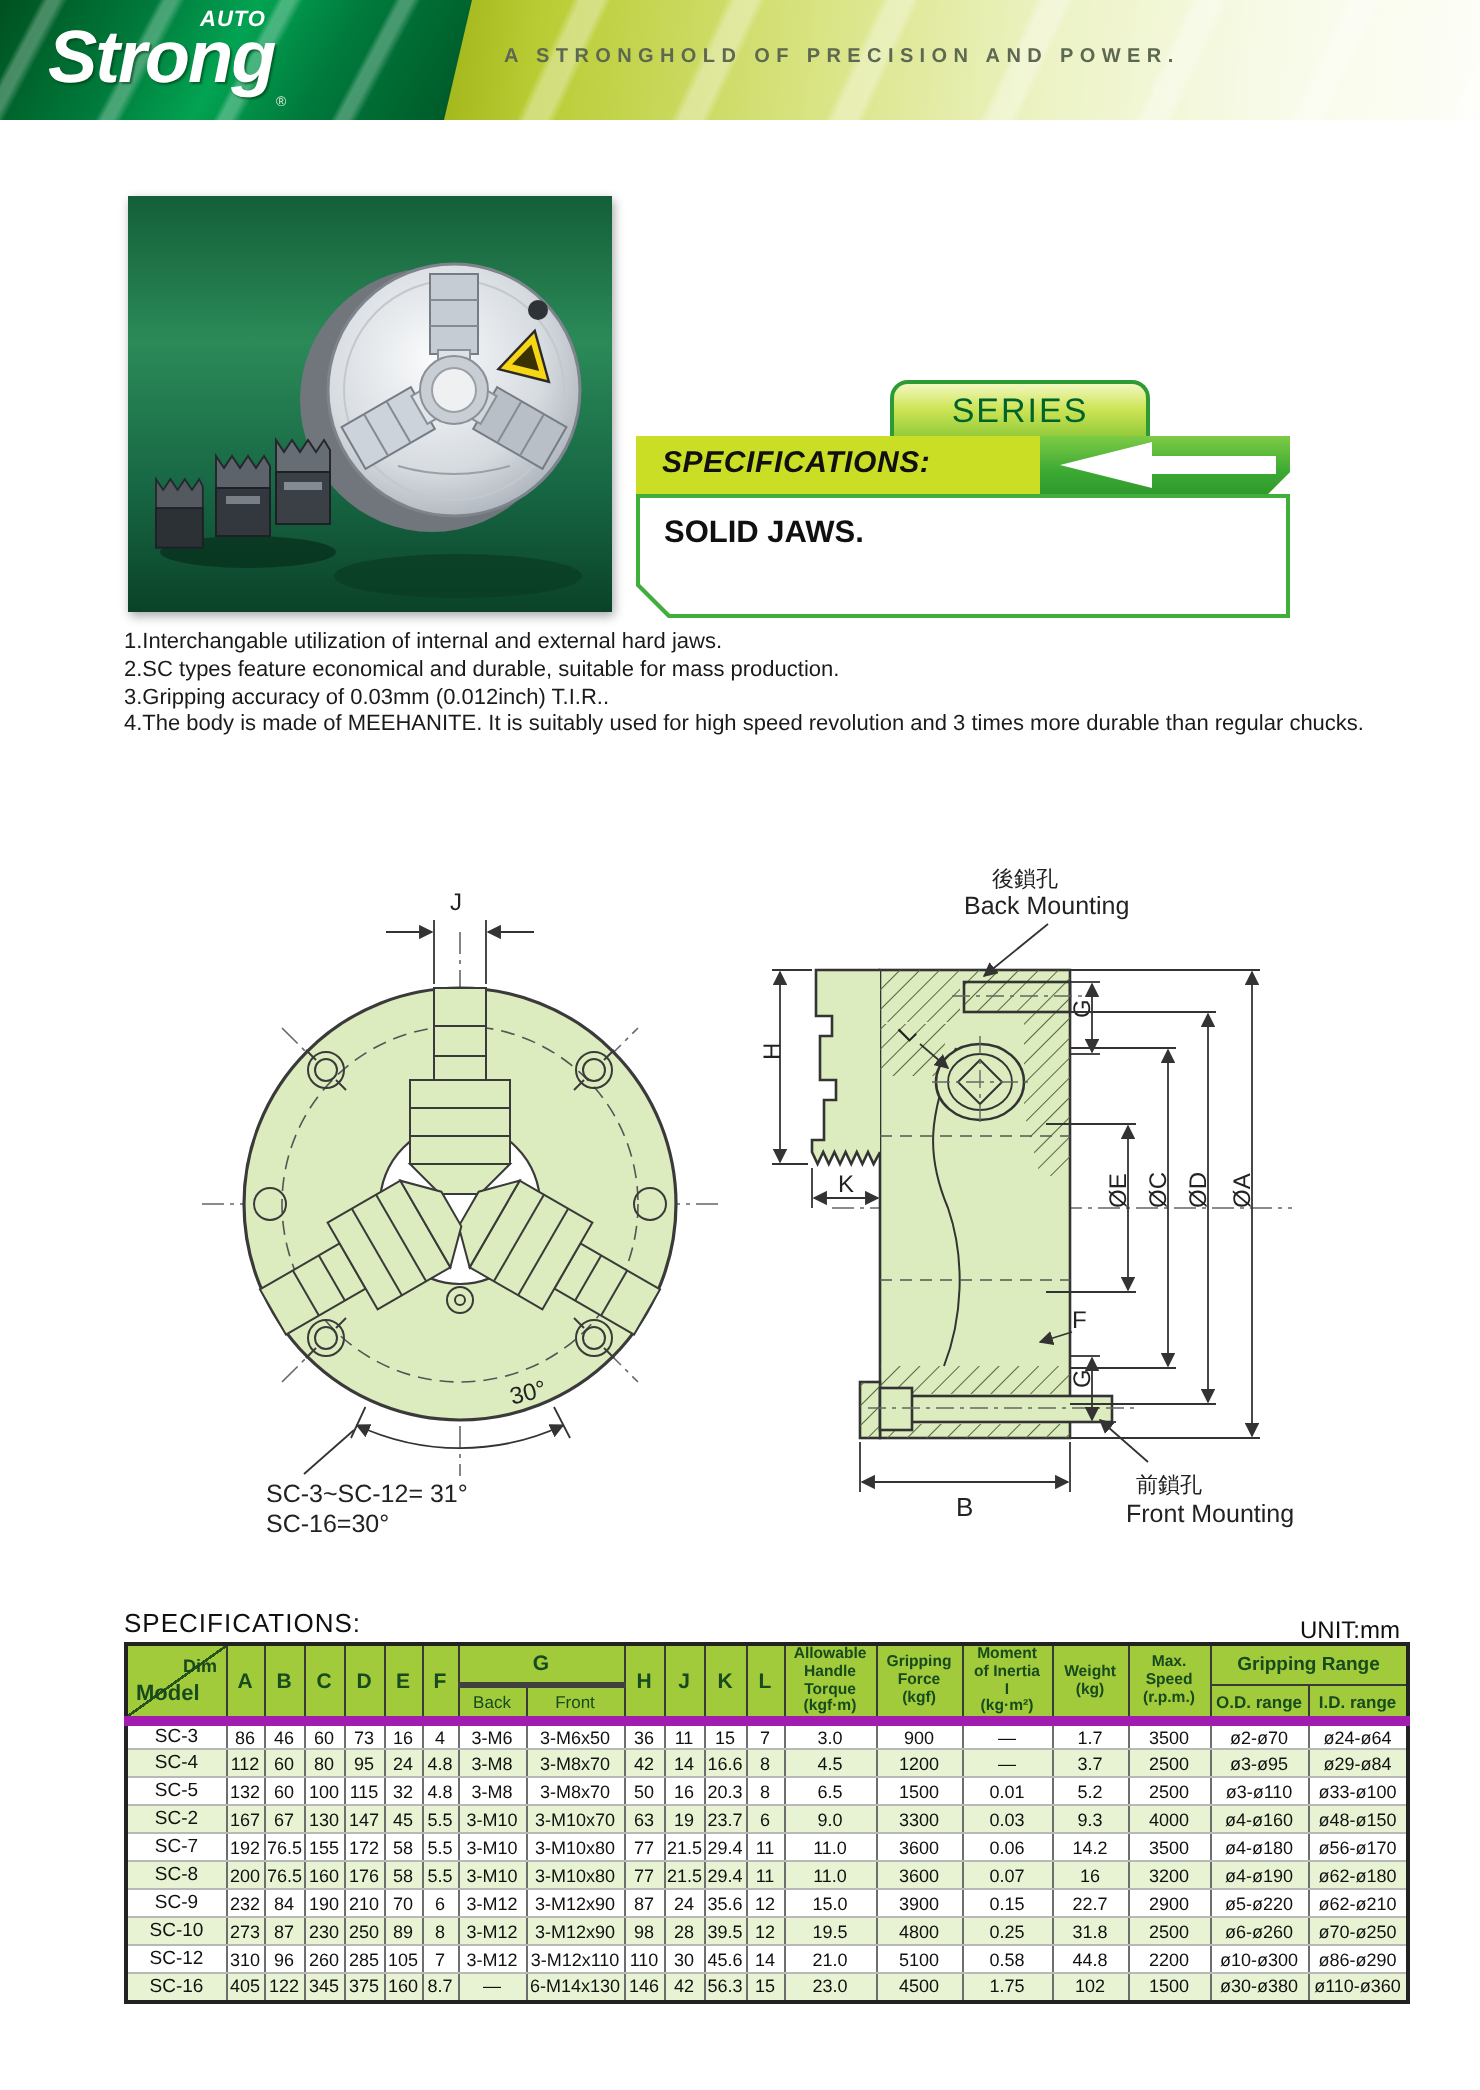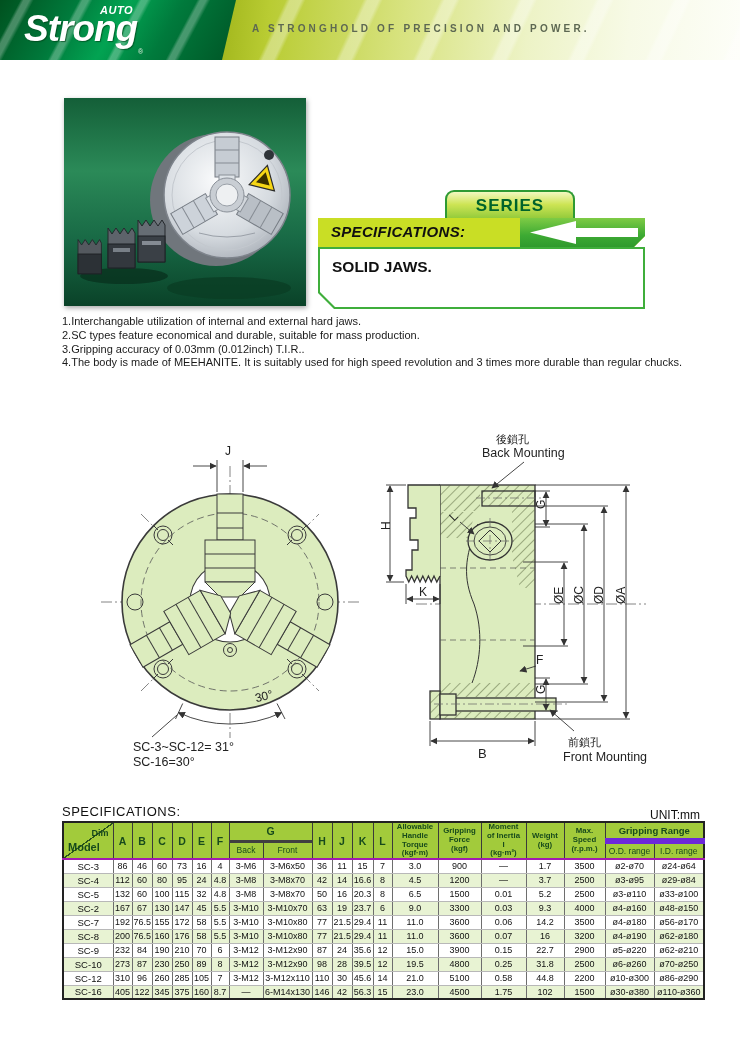--- a/index.html
+++ b/index.html
@@ -32,21 +32,21 @@
   .badge { position:absolute; left:315px; top:172px; width:335px; height:142px; }
   .sc-tab { position:absolute; left:5px; top:2px; width:128px; height:46px;
     background:linear-gradient(180deg,#eef6ae 0%,#cbe23e 32%,#8cc832 72%,#57b22e 100%);
     border:2px solid #2e9a33; border-radius:10px 10px 3px 3px;
     display:flex; align-items:center; justify-content:center; z-index:3; }
   .sc-tab span { color:#1560ac; font-size:30px; font-weight:bold; letter-spacing:1px; }
   .series-tab { position:absolute; left:130px; top:18px; width:130px; height:30px;
     background:linear-gradient(180deg,#f2f8c0 0%,#cde454 45%,#8cc838 100%);
     border:2px solid #2e9a33; border-bottom:none; border-radius:9px 9px 0 0;
     display:flex; align-items:center; justify-content:center; z-index:2; }
-  .series-tab span { color:#00632b; font-size:17px; font-weight:bold; letter-spacing:1px; }
+  .series-tab span { color:#00632b; font-size:17px; font-weight:normal; letter-spacing:1px; }
   .spec-bar { position:absolute; left:3px; top:46px; width:327px; height:29px; background:#c9de25;
     clip-path:polygon(0 0,327px 0,327px 18px,316px 29px,0 29px); z-index:4; }
   .spec-label { position:absolute; left:13px; top:5px; font-size:15px; font-weight:bold;
     font-style:italic; color:#101010; letter-spacing:.3px; }
   .arrow-zone { position:absolute; right:0; top:0; width:125px; height:29px;
     background:linear-gradient(180deg,#7ecb45 0%,#3daa33 60%,#2f9a2d 100%); }
   .title-box { position:absolute; left:3px; top:75px; width:327px; height:62px;
     background:#3fae3b; clip-path:polygon(0 0,100% 0,100% 100%,16px 100%,0 calc(100% - 16px));
     filter:drop-shadow(3px 3px 2px rgba(0,0,0,.28)); z-index:1; }
   .title-box-inner { position:absolute; inset:2px; background:#fff;
@@ -65,29 +65,29 @@
 
   
   .specs-title { position:absolute; left:62px; top:804px; font-size:13px; color:#101010; letter-spacing:.5px; }
   .specs-unit  { position:absolute; right:40px; top:808px; font-size:12px; color:#101010; }
   .specs-table-wrap { position:absolute; left:62px; top:821px; width:639px; }
   table.specs { border-collapse:collapse; table-layout:fixed; width:639px; border:2px solid #222; }
   table.specs thead th { background:#a2cb3b; color:#174a1c; border:1px solid #3a3a3a;
     font-size:10.5px; font-weight:bold; padding:0; vertical-align:middle; text-align:center; }
   table.specs thead th.multi { font-size:7.8px; line-height:8.8px; white-space:pre-line; font-weight:bold; }
   table.specs thead th.gsub { font-size:8.5px; border-top:3px solid #404040; border-left:1px solid #f2f7e2; font-weight:normal; height:18px; }
-  table.specs thead th.rangesub { font-size:8.5px; border-top:6px solid #6d28d9; border-left:1px solid #f2f7e2; font-weight:normal; height:15px; }
+  table.specs thead th.rangesub { font-size:8.5px; border-top:1px solid #6d28d9; border-left:1px solid #f2f7e2; font-weight:bold; height:15px; }
   table.specs thead th.range-head { font-size:9.5px; }
   table.specs thead tr:first-child th { border-top:2px solid #222; }
   table.specs tbody td { border-left:1px solid #6e6e6e; border-right:1px solid #6e6e6e;
     border-top:1px solid #b8b8b8; border-bottom:1px solid #b8b8b8;
     font-size:9px; color:#111; text-align:center; height:14px; padding:0 1px; overflow:hidden; white-space:nowrap; }
   table.specs tbody td.model { font-size:9.5px; }
   table.specs tbody tr:nth-child(even) { background:#e8f3d3; }
-  table.specs tbody tr:first-child td { border-top:2px solid #a21caf; }
+  table.specs tbody tr:first-child td { border-top:5px solid #a21caf; }
   .corner { position:relative;
     background:linear-gradient(to bottom right,#a2cb3b 48.8%,#27521c 48.8%,#27521c 51.2%,#a2cb3b 51.2%) !important; }
   .corner .dim   { position:absolute; right:4px; top:5px;    font-size:9px; font-weight:bold; }
   .corner .model { position:absolute; left:4px;  bottom:5px; font-size:11px; font-weight:bold; }
 </style>
 </head>
 <body>
 
 <div class="header">
   <div class="header-right"></div>

